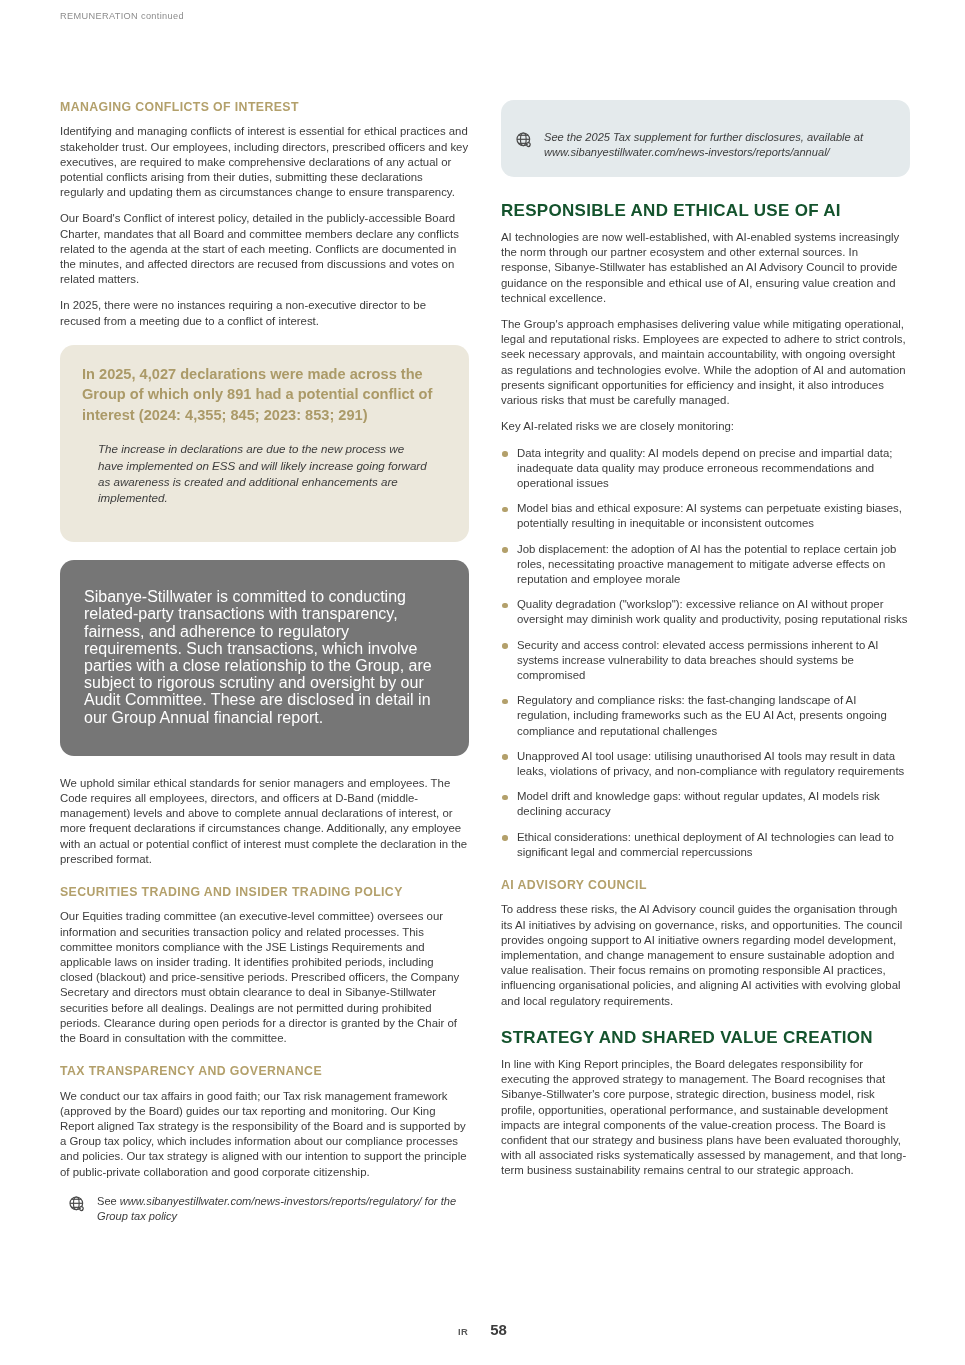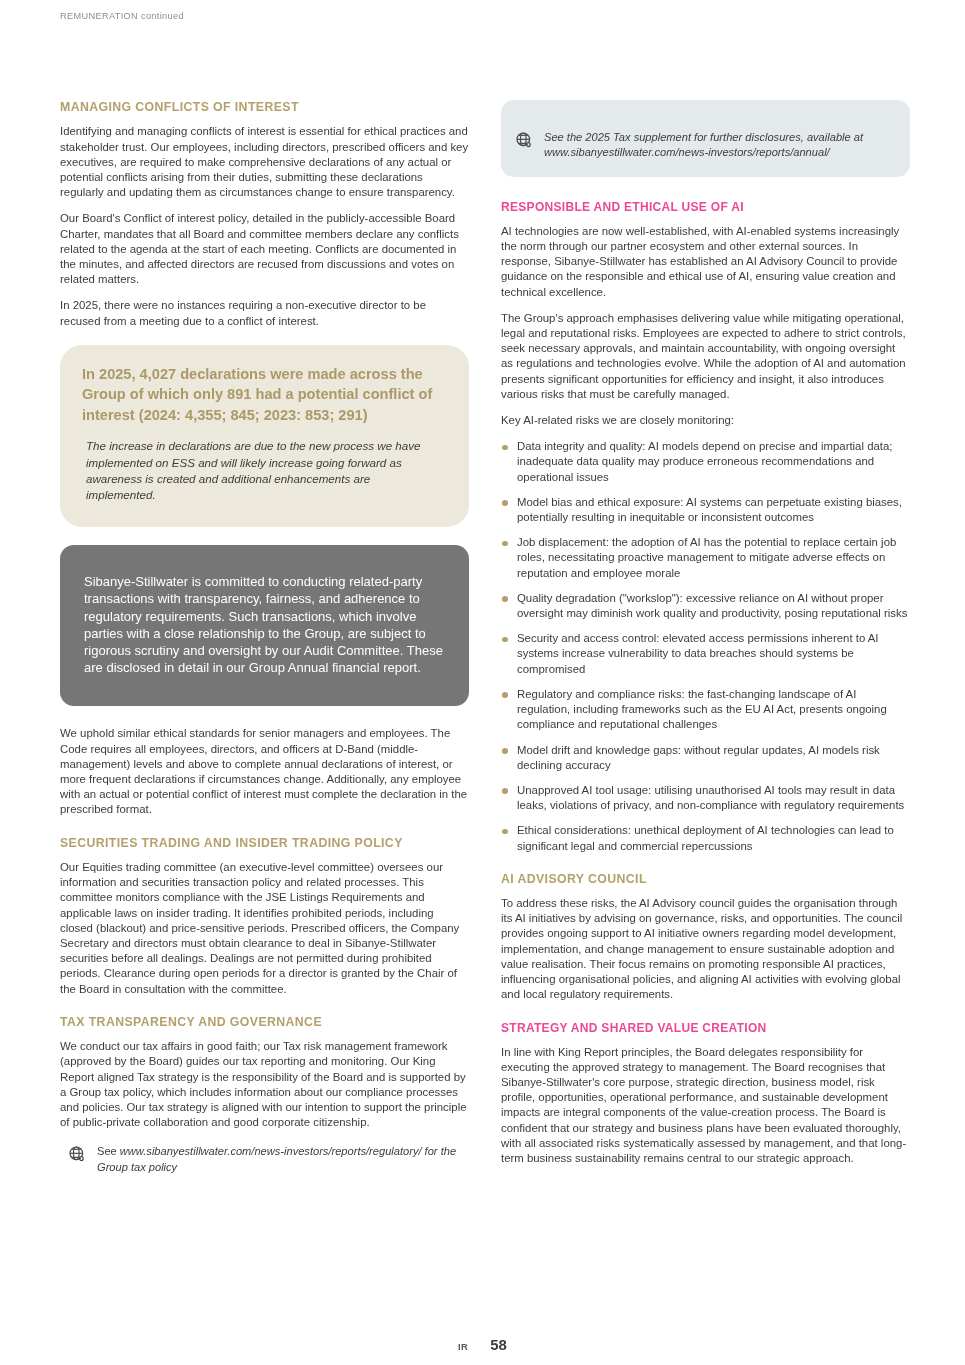--- a/index.html
+++ b/index.html
@@ -45,70 +45,70 @@
   
   h2.sec-gold {
     font-size: 12.3px;
     font-weight: bold;
     color: #b3a06b;
     letter-spacing: 0.4px;
     margin: 0 0 9px 0;
     line-height: 1.25;
   }
   h2.sec-dark {
-    font-size: 12px;
-    font-weight: bold;
-    color: #ec4899;
+    font-size: 17px;
+    font-weight: bold;
+    color: #14532d;
     letter-spacing: 0.3px;
     margin: 0 0 9px 0;
     line-height: 1.25;
   }
   h2.spaced-top { margin-top: 18px; }
 
   
   p.body {
     font-size: 11.4px;
     line-height: 15.2px;
     color: #3c3c3c;
     margin: 0 0 11px 0;
     text-align: left;
   }
   p.body:last-child { margin-bottom: 8px; }
 
   
   .callout-beige {
     background: #ece8dc;
-    border-radius: 22px;
+    border-radius: 14px;
     padding: 19px 22px 20px 22px;
     margin: 16px 0 18px 0;
   }
   .callout-beige .stat-line {
     font-size: 14.6px;
     font-weight: bold;
     color: #ab9a68;
     line-height: 20.5px;
     margin: 0 0 13px 0;
   }
   .callout-beige .stat-note {
     font-size: 11.6px;
     font-style: italic;
     color: #3c3c3c;
     line-height: 16.2px;
-    margin: 4px;
+    margin: 16px;
   }
 
   
   .callout-grey {
     background: #767676;
     border-radius: 14px;
     padding: 28px 26px 30px 24px;
     margin: 0 0 20px 0;
   }
   .callout-grey p {
-    font-size: 13px;
+    font-size: 16px;
     color: #ffffff;
     line-height: 17.2px;
     margin: 0;
   }
 
   
   .callout-blue {
     background: #e4eaec;
     border-radius: 13px;
     padding: 30px 18px 16px 14px;
@@ -170,21 +170,21 @@
     height: 5.5px;
     border-radius: 50%;
     background: #b3a06b;
   }
 
   
   .footer {
     position: absolute;
     left: 0;
     right: 0;
-    bottom: 12px;
+    bottom: 27px;
     display: flex;
     justify-content: center;
     align-items: baseline;
     gap: 22px;
   }
   .footer .f-label {
     font-size: 9.4px;
     font-weight: bold;
     color: #5a5a5a;
     letter-spacing: 0.4px;
@@ -269,22 +269,22 @@
       <p class="body">The Group's approach emphasises delivering value while mitigating operational, legal and reputational risks. Employees are expected to adhere to strict controls, seek necessary approvals, and maintain accountability, with ongoing oversight as regulations and technologies evolve. While the adoption of AI and automation presents significant opportunities for efficiency and insight, it also introduces various risks that must be carefully managed.</p>
       <p class="body">Key AI-related risks we are closely monitoring:</p>
 
       <ul class="risk-list">
         <li>Data integrity and quality: AI models depend on precise and impartial data; inadequate data quality may produce erroneous recommendations and operational issues</li>
         <li>Model bias and ethical exposure: AI systems can perpetuate existing biases, potentially resulting in inequitable or inconsistent outcomes</li>
         <li>Job displacement: the adoption of AI has the potential to replace certain job roles, necessitating proactive management to mitigate adverse effects on reputation and employee morale</li>
         <li>Quality degradation ("workslop"): excessive reliance on AI without proper oversight may diminish work quality and productivity, posing reputational risks</li>
         <li>Security and access control: elevated access permissions inherent to AI systems increase vulnerability to data breaches should systems be compromised</li>
         <li>Regulatory and compliance risks: the fast-changing landscape of AI regulation, including frameworks such as the EU AI Act, presents ongoing compliance and reputational challenges</li>
+        <li>Unapproved AI tool usage: utilising unauthorised AI tools may result in data leaks, violations of privacy, and non-compliance with regulatory requirements</li>
         <li>Model drift and knowledge gaps: without regular updates, AI models risk declining accuracy</li>
-        <li>Unapproved AI tool usage: utilising unauthorised AI tools may result in data leaks, violations of privacy, and non-compliance with regulatory requirements</li>
         <li>Ethical considerations: unethical deployment of AI technologies can lead to significant legal and commercial repercussions</li>
       </ul>
 
       <h2 class="sec-gold spaced-top">AI ADVISORY COUNCIL</h2>
       <p class="body">To address these risks, the AI Advisory council guides the organisation through its AI initiatives by advising on governance, risks, and opportunities. The council provides ongoing support to AI initiative owners regarding model development, implementation, and change management to ensure sustainable adoption and value realisation. Their focus remains on promoting responsible AI practices, influencing organisational policies, and aligning AI activities with evolving global and local regulatory requirements.</p>
 
       <h2 class="sec-dark spaced-top">STRATEGY AND SHARED VALUE CREATION</h2>
       <p class="body">In line with King Report principles, the Board delegates responsibility for executing the approved strategy to management. The Board recognises that Sibanye-Stillwater's core purpose, strategic direction, business model, risk profile, opportunities, operational performance, and sustainable development impacts are integral components of the value-creation process. The Board is confident that our strategy and business plans have been evaluated thoroughly, with all associated risks systematically assessed by management, and that long-term business sustainability remains central to our strategic approach.</p>
 
     </div>

